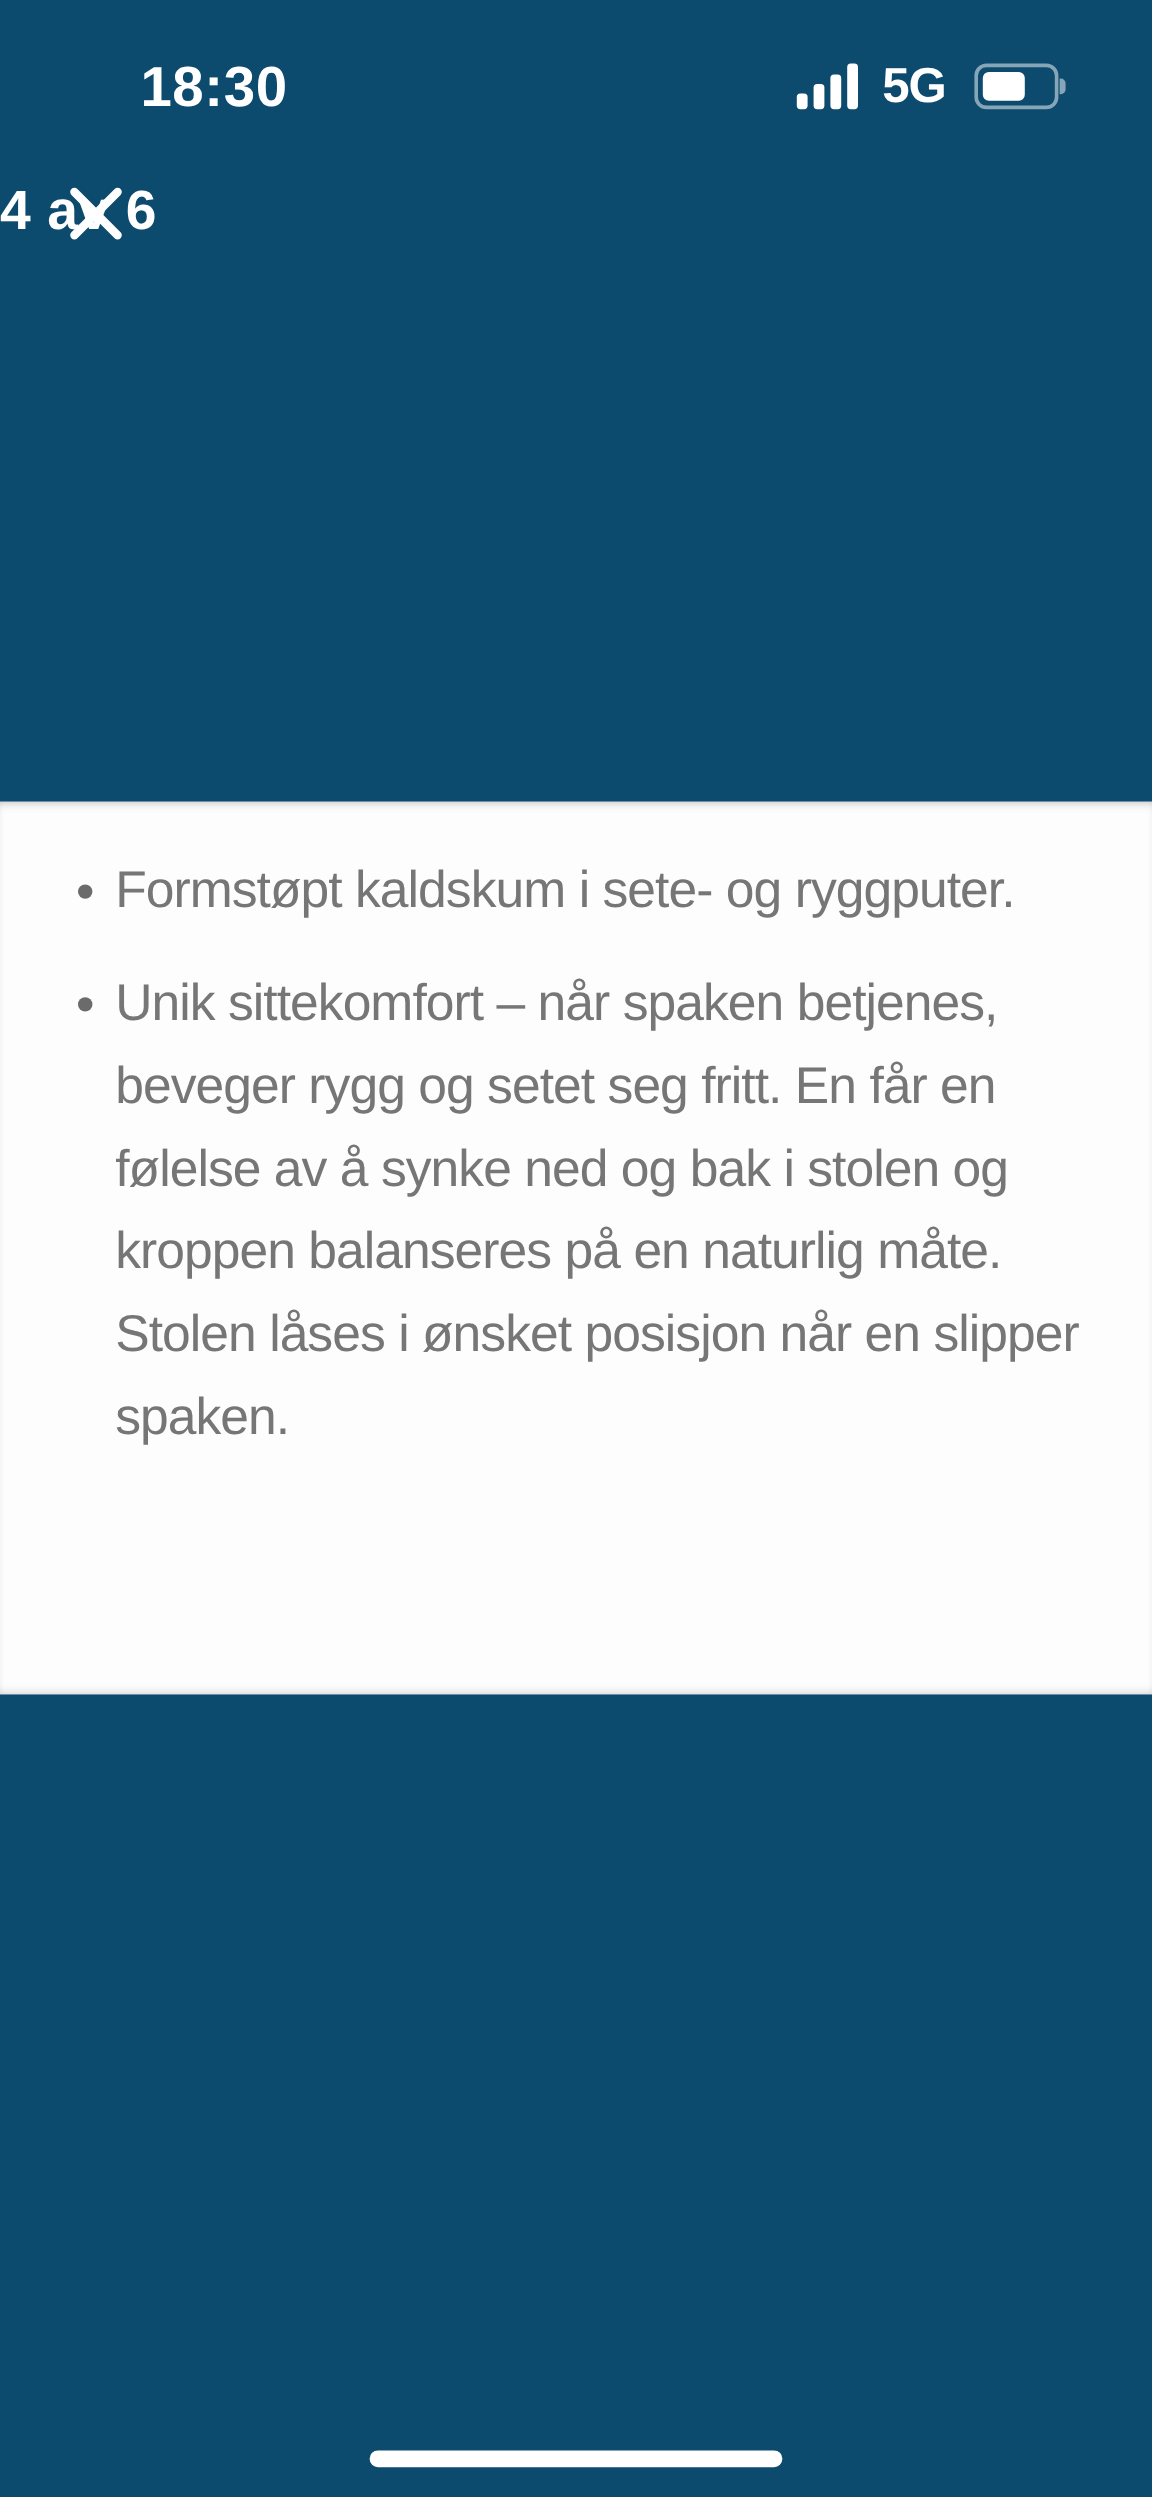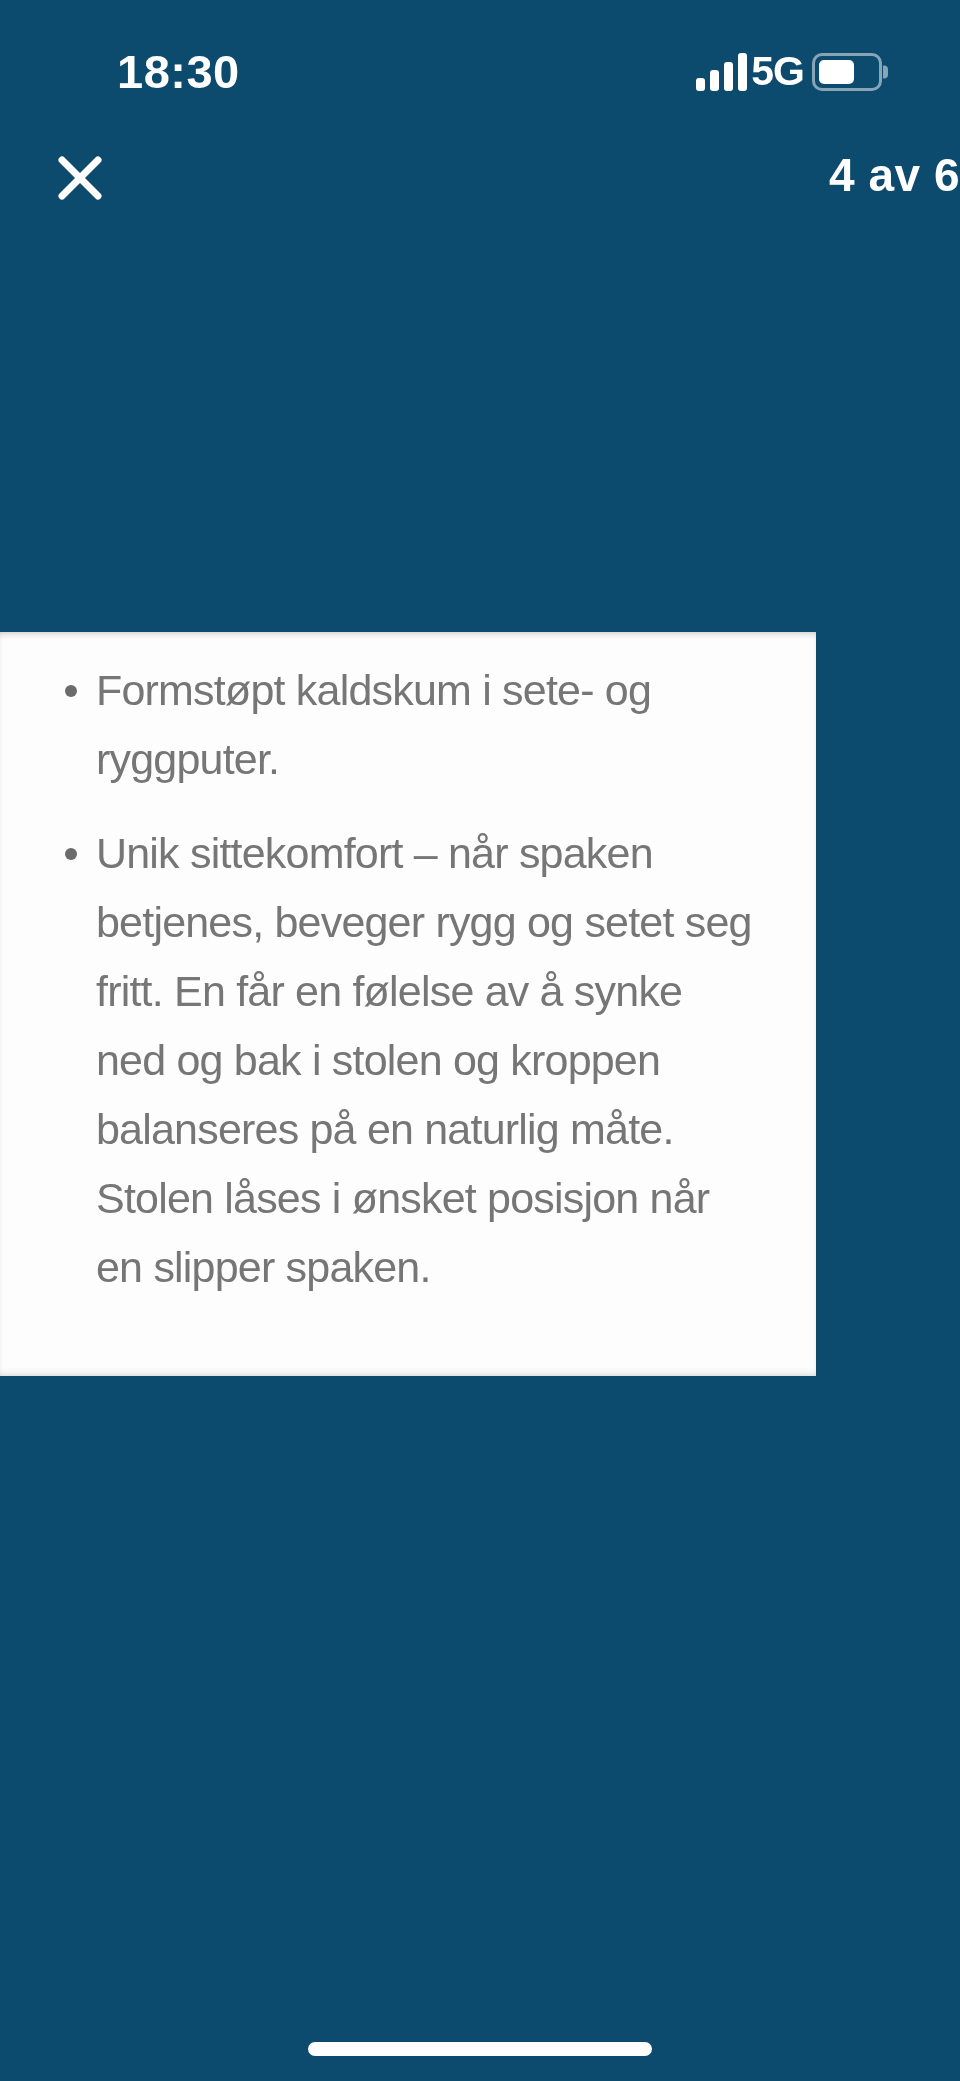--- a/index.html
+++ b/index.html
@@ -32,21 +32,21 @@
     font-size: 47px;
     font-weight: 700;
     letter-spacing: 0.5px;
   }
   .status-right {
     position: absolute;
     right: 78px;
     top: 48px;
     display: flex;
     align-items: center;
-    gap: 4px;
+    gap: 20px;
   }
   .signal-bars {
     display: flex;
     align-items: flex-end;
     gap: 5px;
     height: 38px;
   }
   .signal-bars .bar {
     width: 9px;
     background: #ffffff;
@@ -105,38 +105,38 @@
     background: transparent;
     border: none;
     padding: 0;
     cursor: pointer;
   }
   .close-button svg { display: block; }
   .image-counter {
     position: absolute;
     left: 0; right: 0;
     top: 18px;
-    text-align: right;
+    text-align: left;
     color: #ffffff;
     font-size: 46px;
     font-weight: 600;
     letter-spacing: 0.5px;
   }
 
   
   .slide-panel {
     position: absolute;
-    top: 632px;
+    top: 668px;
     left: 0;
-    width: 816px;
+    width: 960px;
     height: 744px;
     background: #fdfdfd;
     box-shadow: inset 0 6px 10px -7px rgba(0,0,0,0.35), inset 0 -6px 10px -7px rgba(0,0,0,0.25);
     box-sizing: border-box;
-    padding: 24px 56px 30px 96px;
+    padding: 40px 56px 30px 96px;
   }
   .bullet-list {
     margin: 0;
     padding: 0;
     list-style: none;
   }
   .bullet-list li {
     position: relative;
     color: #767676;
     font-size: 43px;

